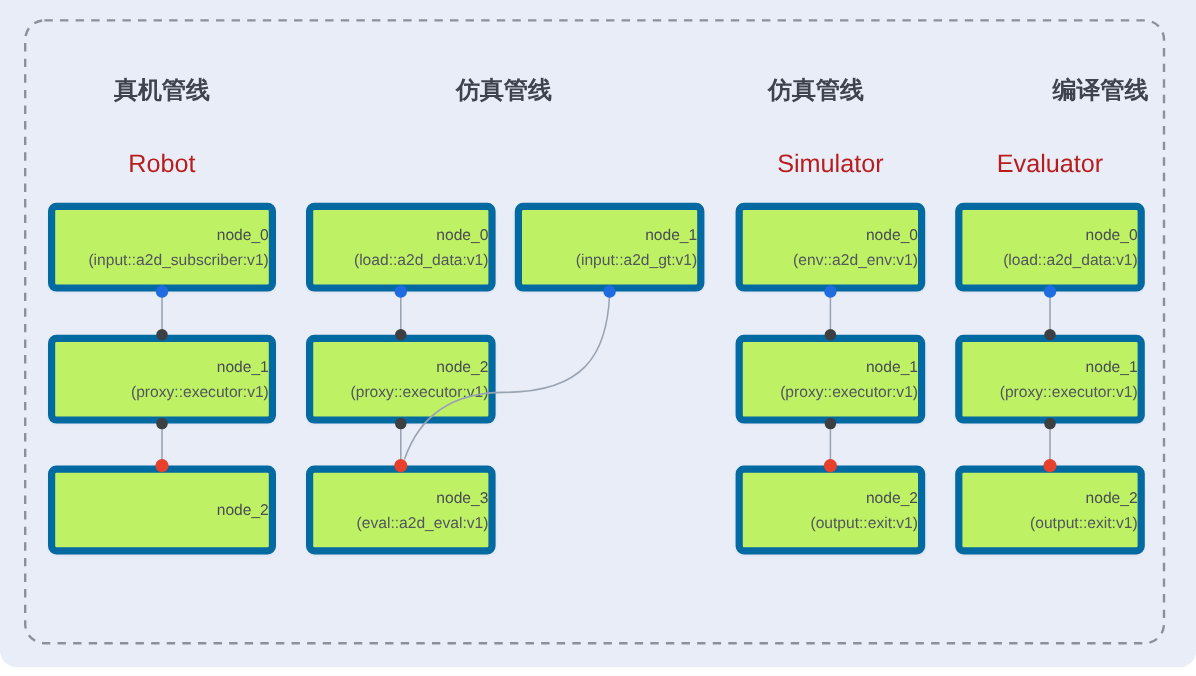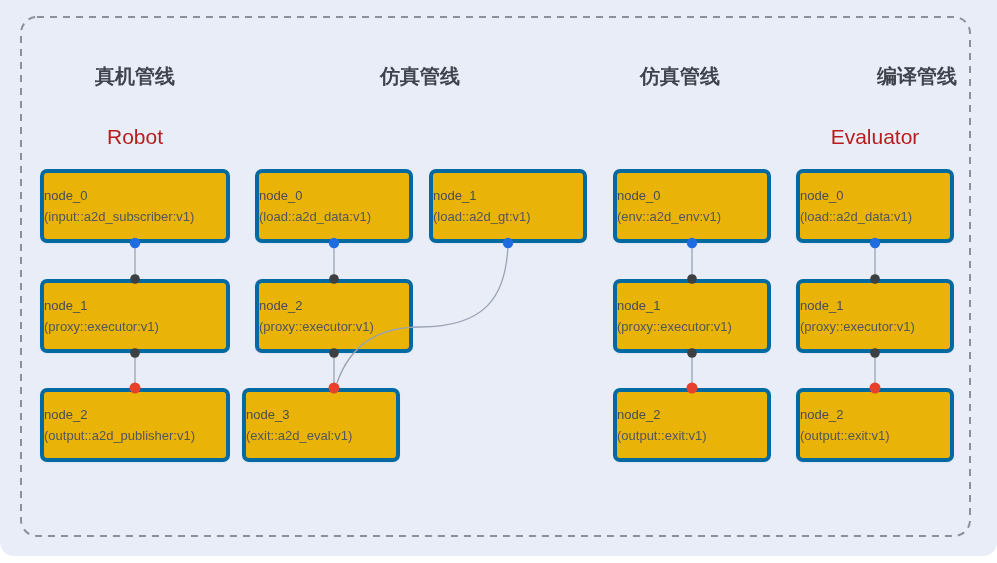--- a/index.html
+++ b/index.html
@@ -12,23 +12,23 @@
     background:#e9edf8; border-radius:0 0 14px 14px;
   }
   .col-title {
     position:absolute; width:220px; text-align:center;
     -webkit-user-select:none; user-select:none;
   }
   .col-title.zh { top:63px; font-size:20px; line-height:26px; font-weight:700; color:#3e434c; }
   .col-title.en { top:123px; font-size:21px; line-height:27px; font-weight:400; color:#b91c1c; }
   .node {
     position:absolute; height:74px; box-sizing:border-box;
-    background:#eab308; border:4px solid #0369a1; border-radius:7px;
+    background:#bef264; border:6px solid #0369a1; border-radius:7px;
     box-shadow:0 1px 2px rgba(40,55,90,0.05);
-    display:flex; flex-direction:column; align-items:flex-start; justify-content:center;
+    display:flex; flex-direction:column; align-items:flex-end; justify-content:center;
     gap:1px;
   }
   .node .nm  { font-size:13px; line-height:20px; color:#494d54; }
   .node .impl{ font-size:13px; line-height:20px; color:#52565d; }
   svg.overlay {
     position:absolute; left:0; top:0; width:997px; height:563px;
     pointer-events:none;
   }
 </style>
 </head>
@@ -36,50 +36,50 @@
 
 <div class="stage">
   <div class="panel"></div>
 
   <div class="col-title zh" style="left:25px">真机管线</div>
   <div class="col-title zh" style="left:310px">仿真管线</div>
   <div class="col-title zh" style="left:570px">仿真管线</div>
   <div class="col-title zh" style="left:807px">编译管线</div>
 
   <div class="col-title en" style="left:25px">Robot</div>
+  <div class="col-title en" style="left:582px">Simulator</div>
   <div class="col-title en" style="left:765px">Evaluator</div>
 
   <div class="node" style="left:40px;top:169px;width:190px">
     <div class="nm">node_0</div>
     <div class="impl">(input::a2d_subscriber:v1)</div>
   </div>
   <div class="node" style="left:40px;top:279px;width:190px">
     <div class="nm">node_1</div>
     <div class="impl">(proxy::executor:v1)</div>
   </div>
   <div class="node" style="left:40px;top:388px;width:190px">
     <div class="nm">node_2</div>
-    <div class="impl">(output::a2d_publisher:v1)</div>
   </div>
 
   <div class="node" style="left:255px;top:169px;width:158px">
     <div class="nm">node_0</div>
     <div class="impl">(load::a2d_data:v1)</div>
   </div>
   <div class="node" style="left:429px;top:169px;width:158px">
     <div class="nm">node_1</div>
-    <div class="impl">(load::a2d_gt:v1)</div>
+    <div class="impl">(input::a2d_gt:v1)</div>
   </div>
   <div class="node" style="left:255px;top:279px;width:158px">
     <div class="nm">node_2</div>
     <div class="impl">(proxy::executor:v1)</div>
   </div>
-  <div class="node" style="left:242px;top:388px;width:158px">
+  <div class="node" style="left:255px;top:388px;width:158px">
     <div class="nm">node_3</div>
-    <div class="impl">(exit::a2d_eval:v1)</div>
+    <div class="impl">(eval::a2d_eval:v1)</div>
   </div>
 
   <div class="node" style="left:613px;top:169px;width:158px">
     <div class="nm">node_0</div>
     <div class="impl">(env::a2d_env:v1)</div>
   </div>
   <div class="node" style="left:613px;top:279px;width:158px">
     <div class="nm">node_1</div>
     <div class="impl">(proxy::executor:v1)</div>
   </div>

